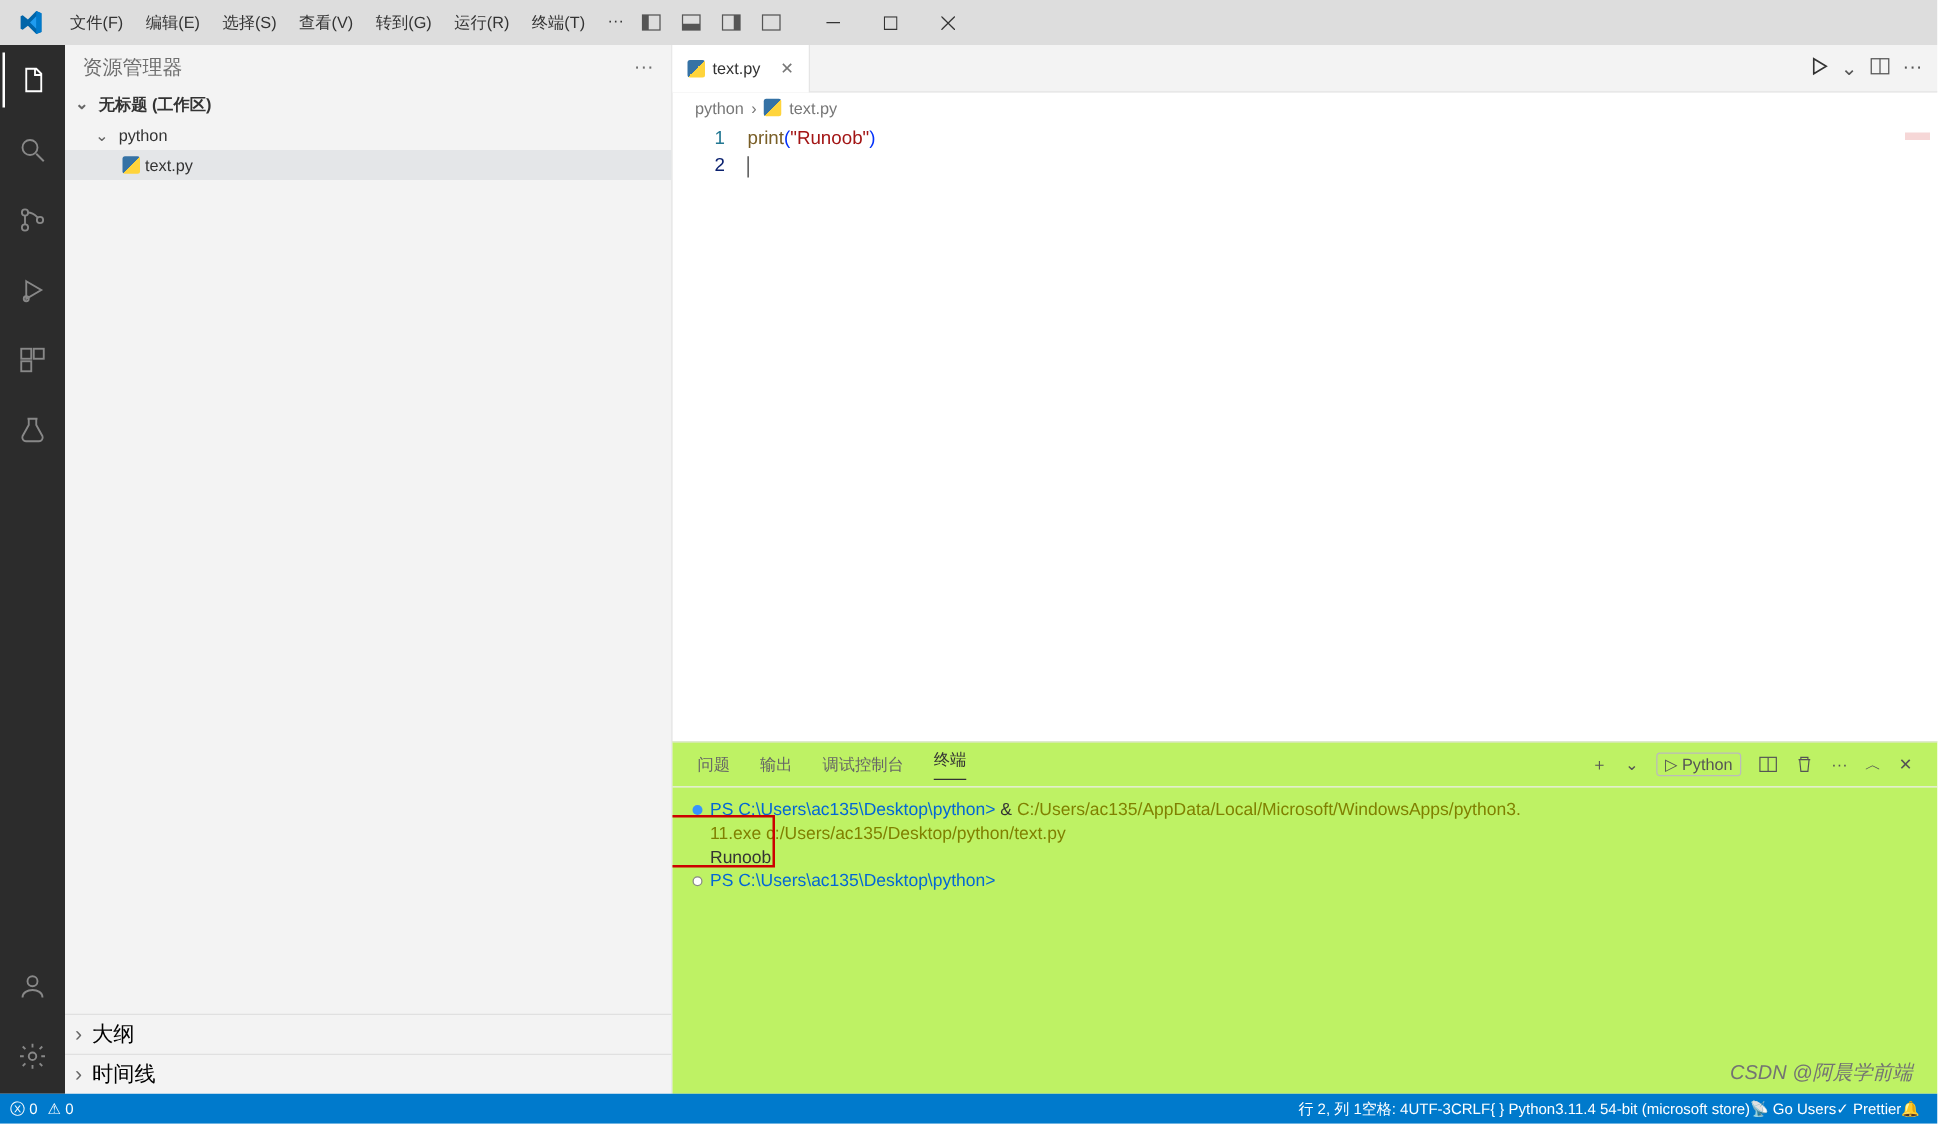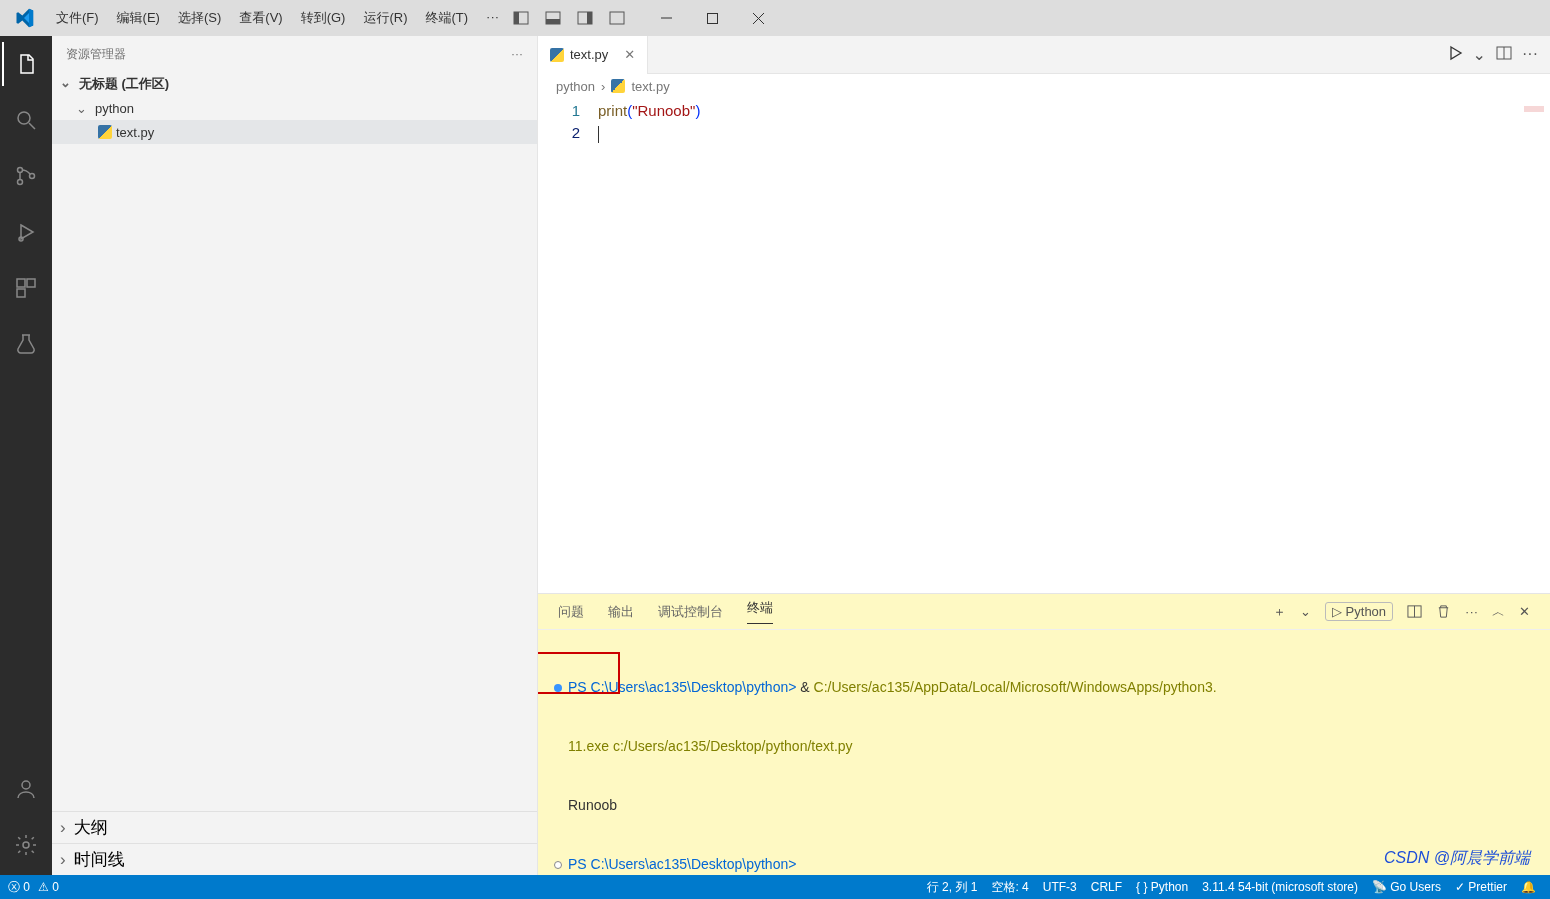--- a/index.html
+++ b/index.html
@@ -12,54 +12,54 @@
 .titlebar .layout-icons { display:flex; gap:4px; padding-right:12px; }
 .titlebar .win-controls { display:flex; }
 .titlebar .win-controls div { width:46px; height:36px; display:flex; align-items:center; justify-content:center; }
 .icon-btn { width:28px; height:28px; display:flex; align-items:center; justify-content:center; color:#555; }
 .main-body { flex:1; display:flex; min-height:0; }
 .activitybar { width:52px; background:#2c2c2c; display:flex; flex-direction:column; align-items:center; padding-top:6px; gap:12px; }
 .activitybar .ab-item { width:48px; height:44px; display:flex; align-items:center; justify-content:center; color:#888; }
 .activitybar .ab-item.active { color:#fff; border-left:2px solid #fff; }
 .activitybar .ab-bottom { margin-top:auto; margin-bottom:8px; display:flex; flex-direction:column; gap:12px; }
 .sidebar { width:486px; background:#f3f3f3; display:flex; flex-direction:column; border-right:1px solid #e5e5e5; }
-.sidebar-header { height:36px; display:flex; align-items:center; justify-content:space-between; padding:0 14px; font-size:12px; color:#6f6f6f; }
+.sidebar-header { height:36px; display:flex; align-items:center; justify-content:space-between; padding:0 14px; font-size:16px; color:#6f6f6f; }
 .sidebar-section { padding:3px 8px; font-size:13px; color:#333; font-weight:600; display:flex; align-items:flex-start; gap:4px; }
 .tree { font-size:13px; color:#333; }
 .tree-row { display:flex; align-items:center; height:24px; gap:4px; }
 .tree-row.indent1 { padding-left:24px; }
 .tree-row.indent2 { padding-left:46px; background:#e4e6e8; }
 .tree-bottom { margin-top:auto; }
 .tree-bottom .tree-sec { border-top:1px solid #e0e0e0; padding:4px 8px; font-size:17px; display:flex; align-items:center; gap:4px; }
 .editor-area { flex:1; display:flex; flex-direction:column; min-width:0; }
 .tabs-row { height:38px; background:#f3f3f3; display:flex; align-items:center; border-bottom:1px solid #e5e5e5; }
 .tab { height:38px; background:#fff; display:flex; align-items:center; padding:0 12px; gap:6px; font-size:13px; color:#333; border-right:1px solid #e5e5e5; }
 .tabs-right { margin-left:auto; display:flex; gap:10px; padding-right:12px; color:#555; }
 .breadcrumb { height:24px; padding:2px 18px; font-size:13px; color:#777; display:flex; align-items:center; gap:6px; }
 .editor-split { flex:1; display:flex; flex-direction:column; min-height:0; }
 .code-area { flex:1; display:flex; font-family:Consolas,monospace; font-size:15px; position:relative; min-height:0; }
 .gutter { width:60px; text-align:right; padding-right:18px; color:#237893; line-height:22px; padding-top:2px; }
 .gutter .ln.active{ color:#0b216f; }
 .code-lines { flex:1; padding-top:2px; line-height:22px; position:relative; }
 .tok-fn{color:#795e26;} .tok-par{color:#0431fa;} .tok-str{color:#a31515;}
 .minimap{position:absolute;right:6px;top:8px;width:20px;height:6px;background:#f6d7d7;}
 .cursor { display:inline-block; width:1px; height:17px; background:#333; vertical-align:middle; }
-.panel { height:282px; border-top:1px solid #e5e5e5; display:flex; flex-direction:column; background:#fef9c3; font-size:13px; }
+.panel { height:282px; border-top:1px solid #e5e5e5; display:flex; flex-direction:column; background:#bef264; font-size:13px; }
 .panel-tabs { height:36px; display:flex; align-items:center; gap:24px; padding:0 20px; color:#666; border-bottom:1px solid #eee; }
 .panel-tabs .ptab.active { color:#333; border-bottom:1px solid #333; padding-bottom:6px; }
 .panel-tabs .pright { margin-left:auto; display:flex; align-items:center; gap:14px; color:#555; }
 .panel-body { flex:1; padding:8px 16px; font-family:Consolas,monospace; font-size:14px; color:#333; overflow:hidden; position:relative; }
-.term-line { line-height:19px; white-space:pre;margin-top:40px; }
+.term-line { line-height:19px; white-space:pre; }
 .term-blue { color:#0366d6; }
 .term-yellow { color:#808000; }
 .hl-box { position:absolute; border:2px solid #c00; }
 .statusbar { height:24px; background:#007acc; color:#fff; display:flex; align-items:center; font-size:12px; }
 .statusbar .sb-left { display:flex; align-items:center; gap:8px; padding-left:8px; }
-.statusbar .sb-right { margin-left:auto; display:flex; align-items:center; gap:14px; padding-right:14px; }
-.watermark { position:absolute; right:20px; bottom:30px; color:#1d4ed8; font-size:16px; font-style:italic; pointer-events:none; }
+.statusbar .sb-right { margin-left:auto; display:flex; align-items:center; padding-right:14px; }
+.watermark { position:absolute; right:20px; bottom:30px; color:#737373; font-size:16px; font-style:italic; pointer-events:none; }
 svg { display:block; }
 .chev::before{content:"›";color:#666;margin-right:4px;transform:rotate(0);display:inline-block;}
 .chev.down::before{content:"⌄";}
 .py-ico { width:14px;height:14px;display:inline-block;position:relative;}
 .py-ico::before{content:"";position:absolute;inset:0;background:linear-gradient(135deg,#3572A5 50%,#FFD43B 50%);border-radius:2px;}
 .dot{width:8px;height:8px;border-radius:50%;background:#3794ff;display:inline-block;margin-right:6px;}
 .dot.hollow{background:#fff;border:1px solid #888;}
 </style>
 </head>
 <body>

